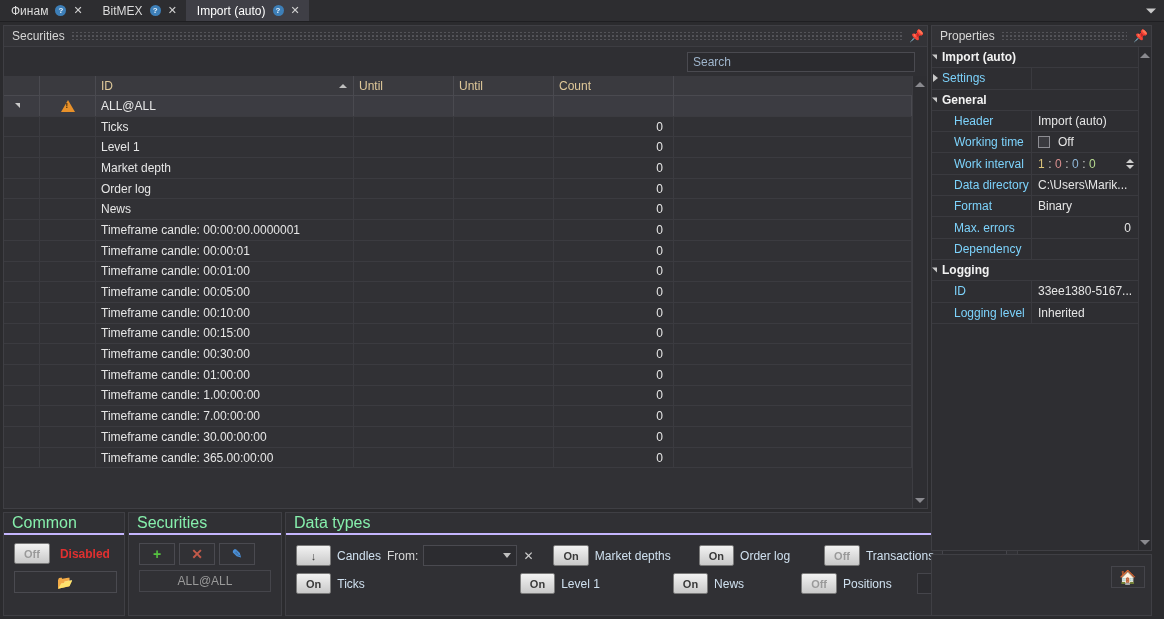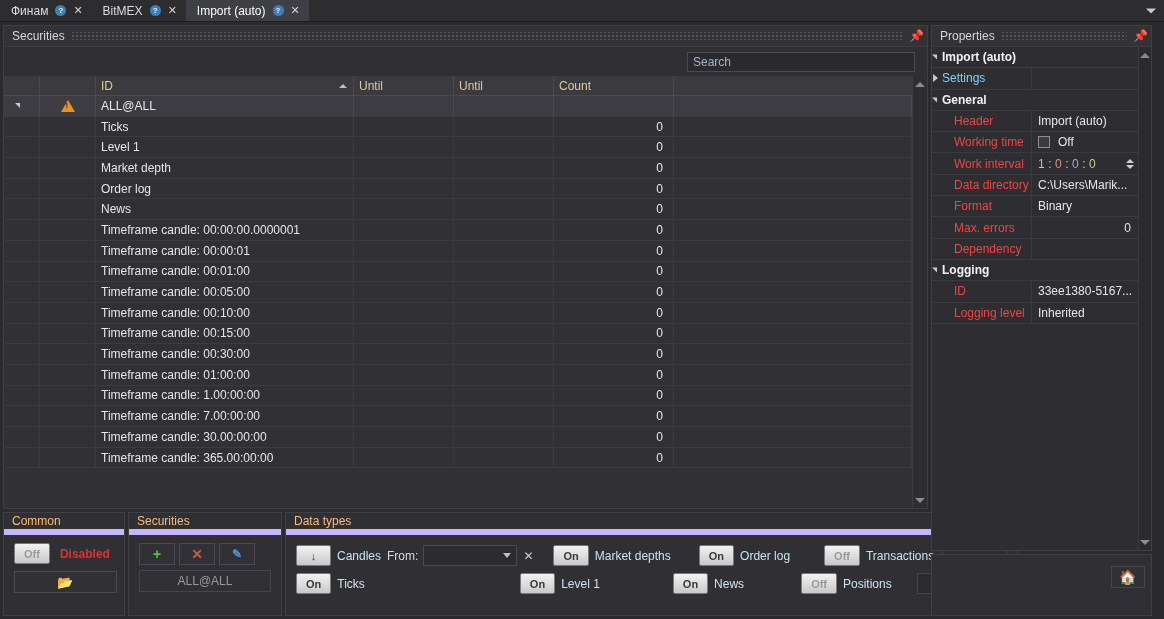--- a/index.html
+++ b/index.html
@@ -134,21 +134,21 @@
     border-left: 1px solid #3d3d42;
     display: flex; flex-direction: column; justify-content: space-between;
   }
   .sb-arrow { height: 16px; display: flex; align-items: center; justify-content: center; }
   .sb-up { width:0;height:0;border-left:5px solid transparent;border-right:5px solid transparent;border-bottom:5px solid #8a8a8f; }
   .sb-dn { width:0;height:0;border-left:5px solid transparent;border-right:5px solid transparent;border-top:5px solid #8a8a8f; }
 
   
   .bottom-row { height: 104px; display: flex; gap: 3px; flex: none; }
   .bp { background: #303034; border: 1px solid #3f3f44; display: flex; flex-direction: column; }
-  .bp-head { height: 22px; display: flex; align-items: center; padding: 0 8px; font-size: 12px; color: #fdba74; border-bottom: 6px solid #c4b5fd; }
+  .bp-head { height: 22px; display: flex; align-items: center; padding: 0 8px; font-size: 16px; color: #86efac; border-bottom: 2px solid #c4b5fd; }
   .bp-body { flex: 1; padding: 8px 10px; }
 
   .bp-common { width: 122px; }
   .bp-secs { width: 162px; }
   .bp-types { flex: 1; }
 
   .toggle-btn {
     height: 21px; min-width: 35px; padding: 0 9px;
     background: linear-gradient(#f2f2f2, #c9c9c9);
     border: 1px solid #7a7a7a; border-radius: 2px;
@@ -197,21 +197,21 @@
   .dt-blankbox { width: 65px; height: 21px; border: 1px solid #45454b; background: #2c2c30; margin-left: 8px; }
   .sp-w1 { width: 28px; } .sp-w2 { width: 34px; } .sp-w3 { width: 20px; }
 
   
   .props-panel { flex: 1; min-height: 0; display: flex; flex-direction: column; }
   .props-body { flex: 1; display: flex; min-height: 0; background: #2e2e32; border-top: 1px solid #3d3d42; }
   .props-table { flex: 1; min-width: 0; }
   .prow { display: flex; height: 21.3px; border-bottom: 1px solid #3a3a3f; align-items: center; }
   .prow.cat { font-weight: bold; color: #f0f0f0; }
   .pname {
-    width: 100px; flex: none; font-size: 12px; color: #ef4444;
+    width: 100px; flex: none; font-size: 12px; color: #7dd3fc;
     padding-left: 22px; white-space: nowrap; overflow: hidden;
     border-right: 1px solid #3a3a3f; height: 100%; display: flex; align-items: center;
   }
   .prow.cat .pname { color: #f2f2f2; font-weight: bold; border-right: none; width: 100%; padding-left: 10px; position: relative; }
   .pval {
     flex: 1; min-width: 0; font-size: 12px; color: #e6e6e6;
     padding-left: 6px; white-space: nowrap; overflow: hidden;
     height: 100%; display: flex; align-items: center;
   }
   .pval.num { justify-content: flex-end; padding-right: 7px; }

